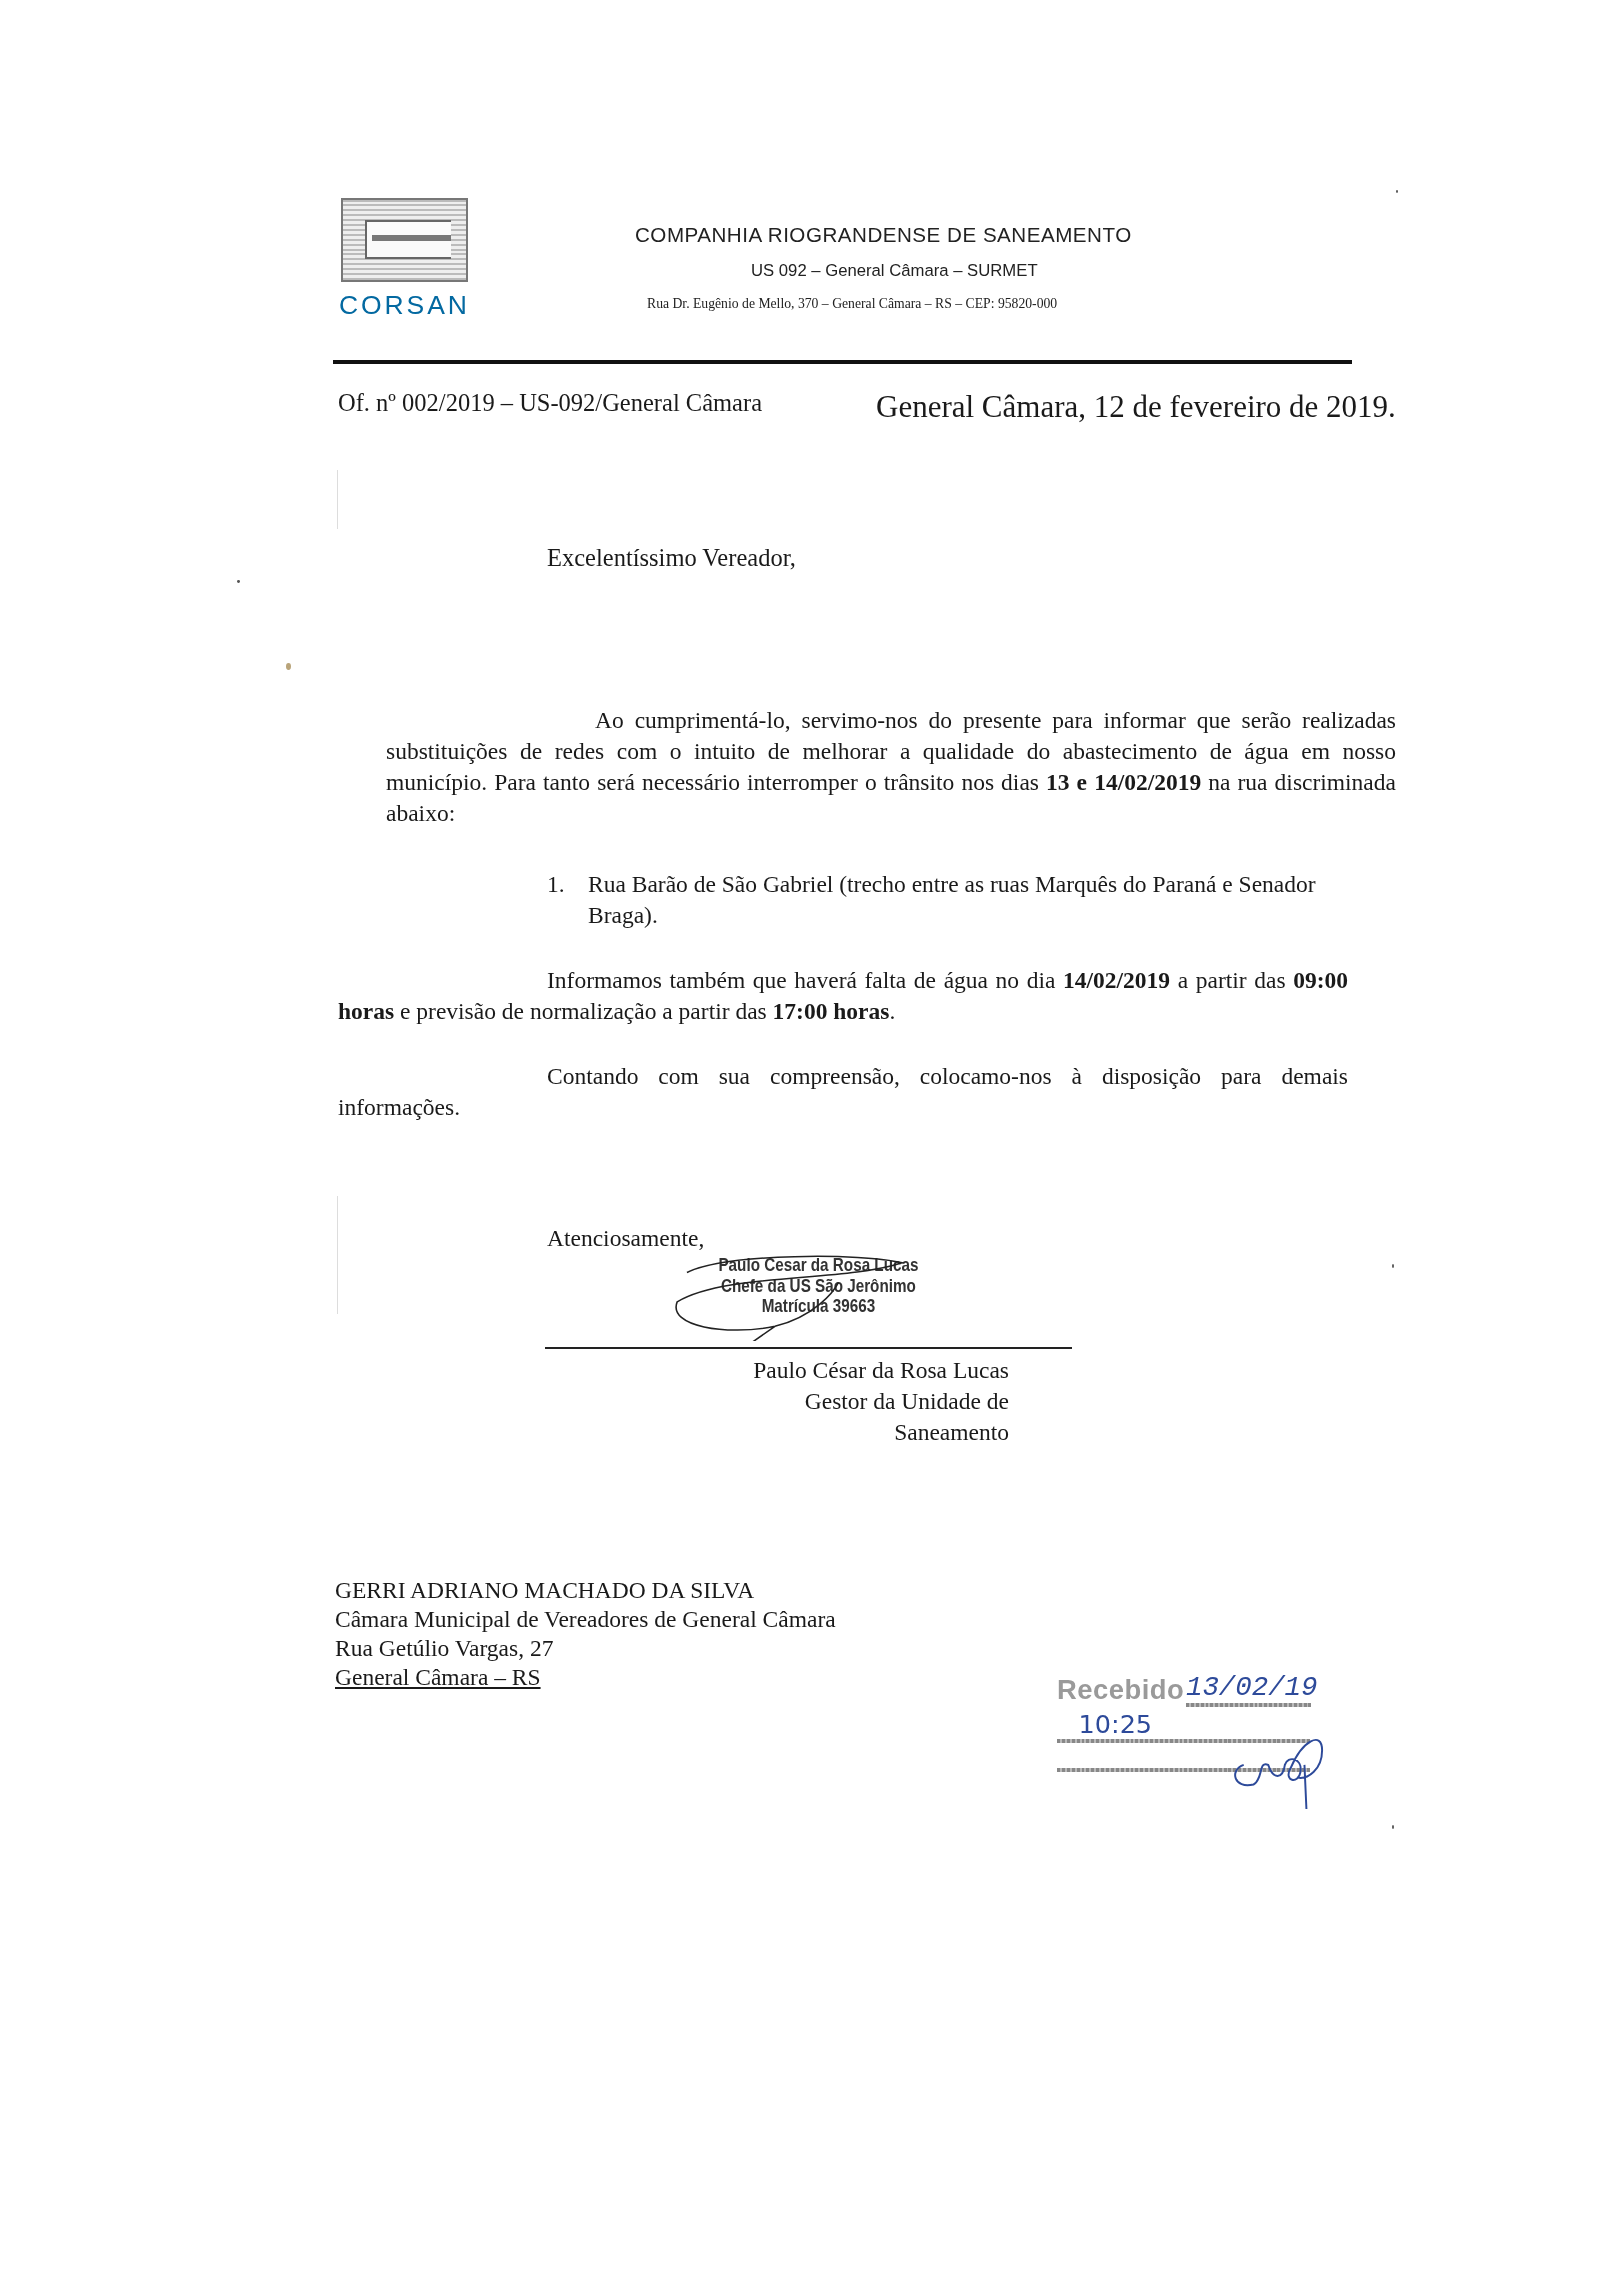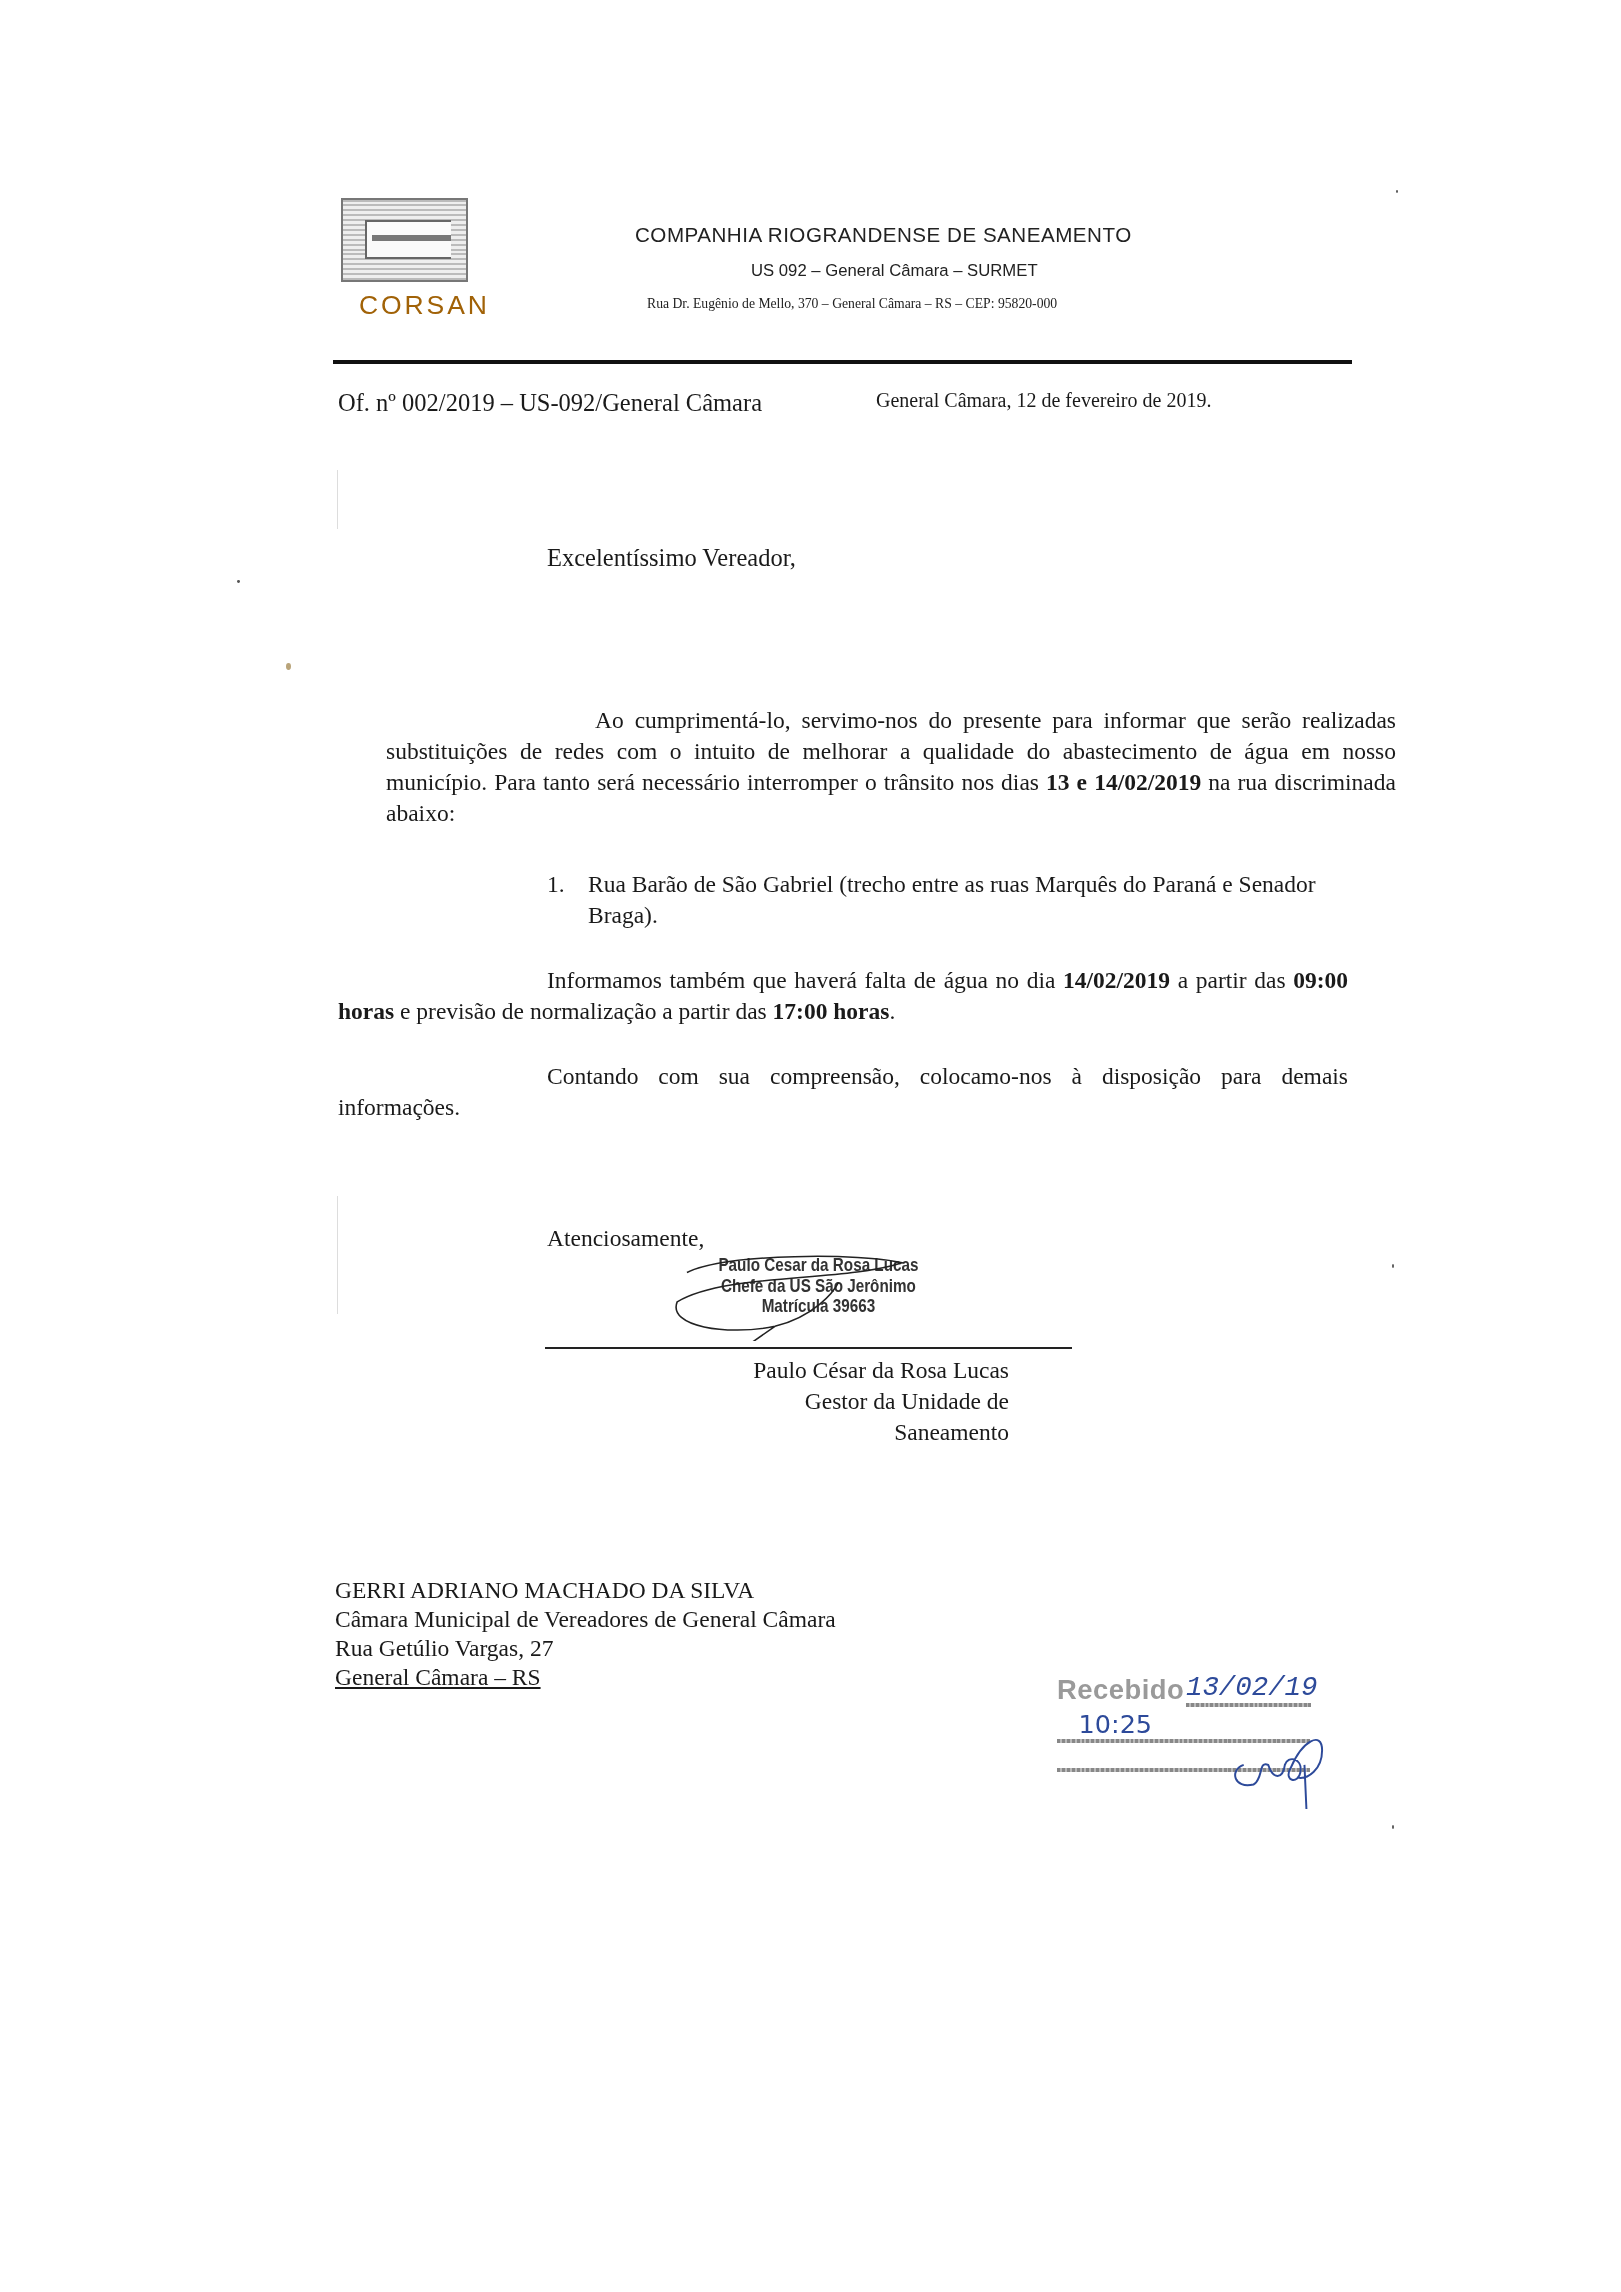--- a/index.html
+++ b/index.html
@@ -7,27 +7,27 @@
          font-family: "Liberation Serif", "DejaVu Serif", serif; color: #1a1a1a; }
   .abs { position: absolute; }
   .serif { font-family: "Liberation Serif", "DejaVu Serif", serif; }
   .sans { font-family: "Liberation Sans", "DejaVu Sans", sans-serif; }
   .logo-box { left: 341px; top: 198px; width: 127px; height: 84px;
               border: 2.9px solid #777; box-sizing: border-box; background:
               repeating-linear-gradient(0deg, #bbb 0 2px, #eee 2px 4.9px); }
   .logo-inner { left: 21.6px; top: 19.6px; width: 86px; height: 39px; border: 2.9px solid #666;
                 border-right: none; box-sizing: border-box; background: #fafafa; }
   .logo-bar { height: 5.9px; background: #777; position: absolute; left: 5.9px; right: 0; }
-  .logo-text { left: 339px; top: 290px; font-size: 26.5px; letter-spacing: 2.9px; color: #a16207; margin-left: 20px; }
+  .logo-text { left: 339px; top: 290px; font-size: 26.5px; letter-spacing: 2.9px; color: #0369a1; }
   .hdr1 { left: 635px; top: 223px; font-size: 20.6px; letter-spacing: 0.5px; color: #222; }
   .hdr2 { left: 751px; top: 261px; font-size: 16.7px; color: #222; }
   .hdr3 { left: 647px; top: 296px; font-size: 13.7px; color: #222; }
   .rule { left: 333px; top: 360px; width: 1019px; height: 3.9px; background: #111; }
   .ofnum { left: 338px; top: 389px; font-size: 24.5px; }
-  .date { left: 876px; top: 389px; font-size: 20px; }
+  .date { left: 876px; top: 389px; font-size: 31px; }
   .body-text { font-size: 23.5px; line-height: 31px; }
   .para { left: 338px; width: 1010px; text-align: justify; text-indent: 209px; }
   .salut { left: 547px; top: 544px; font-size: 24.5px; }
   .list { left: 547px; top: 869px; width: 804px; }
   .list-num { position: absolute; left: 0; top: 0; }
   .list-body { margin-left: 41px; }
   b { font-weight: bold; }
   .closing { left: 547px; top: 1225px; font-size: 23.5px; }
   .stamp { left: 686px; top: 1255px; font-family: "Liberation Sans", "DejaVu Sans", sans-serif;
            font-weight: bold; font-size: 18.6px; line-height: 20.6px; color: #333;

